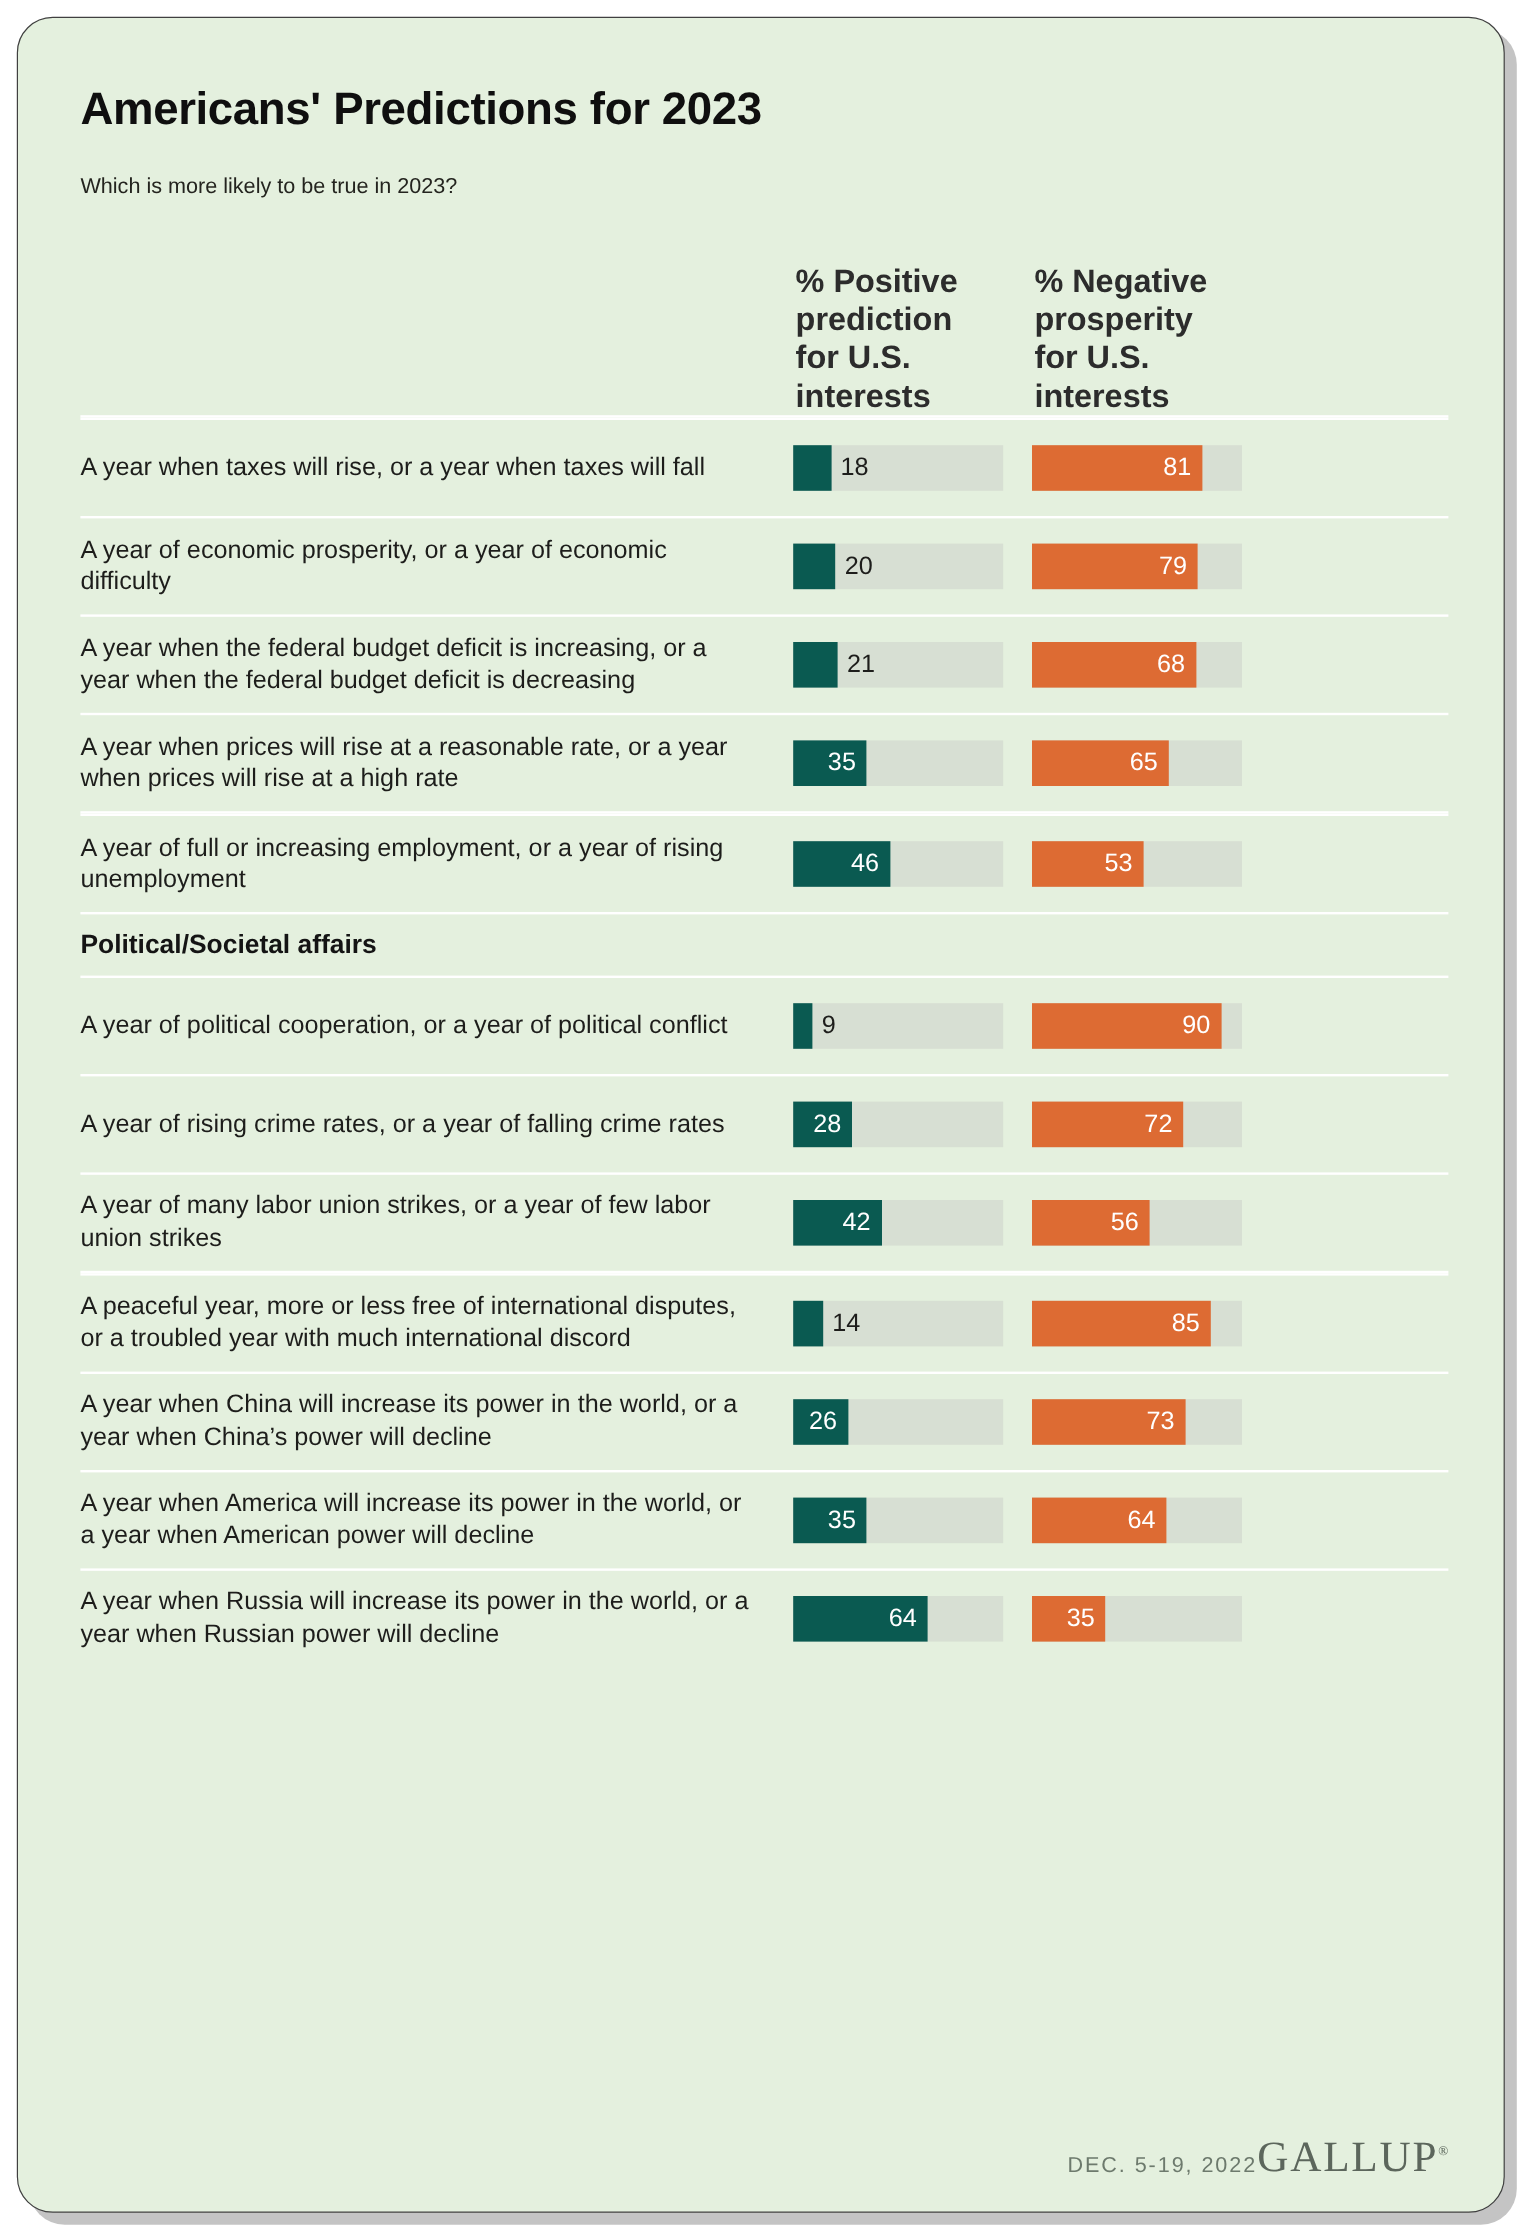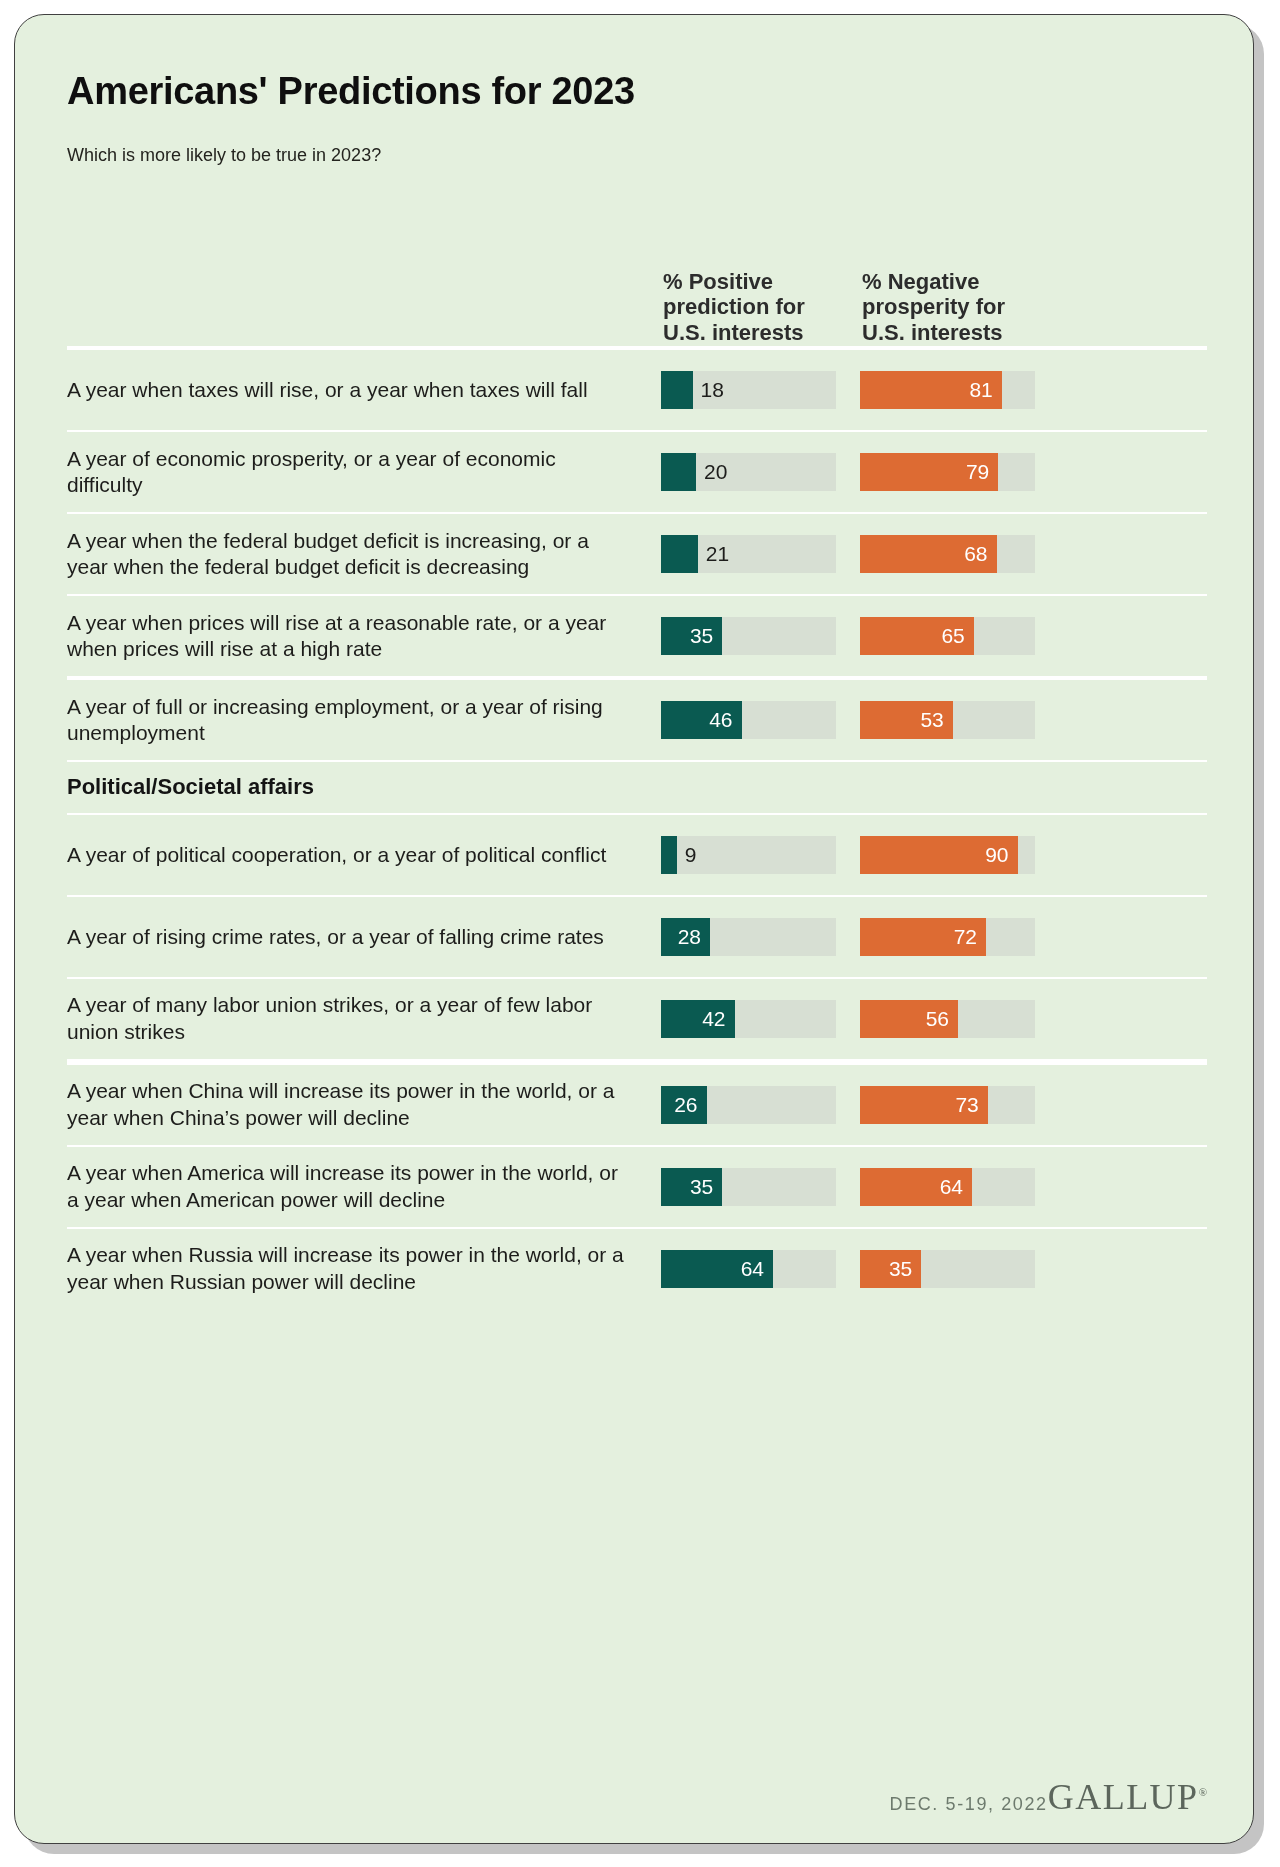--- a/index.html
+++ b/index.html
@@ -48,21 +48,21 @@
   }
 
   
   .colheads {
     position: relative;
     height: 180px;
   }
   .colhead {
     position: absolute;
     bottom: 0;
-    font-size: 22px;
+    font-size: 27px;
     font-weight: bold;
     color: #2c2c2c;
     line-height: 1.18;
   }
   .colhead.pos { left: 596px; width: 165px; }
   .colhead.neg { left: 795px; width: 165px; }
 
   
   .rows { position: relative; }
 
@@ -286,20 +286,33 @@
             <div class="val inside" style="left: 0px; width: 73.5px; text-align: right; padding-right: 9px; box-sizing: border-box;">42</div>
           </div>
           <div class="bar-cell neg">
             <div class="track"></div>
             <div class="fill neg" style="width: 98px;"></div>
             <div class="val inside" style="left: 0px; width: 98px; text-align: right; padding-right: 9px; box-sizing: border-box;">56</div>
           </div>
         </div>
         <div class="rule"></div>
         <div class="rule"></div>
+        <div class="row">
+          <div class="row-label">A peaceful year, more or less free of international disputes, or a troubled year with much international discord</div>
+          <div class="bar-cell pos">
+            <div class="track"></div>
+            <div class="fill pos" style="width: 24.5px;"></div>
+            <div class="val outside" style="left: 32.5px;">14</div>
+          </div>
+          <div class="bar-cell neg">
+            <div class="track"></div>
+            <div class="fill neg" style="width: 148.75px;"></div>
+            <div class="val inside" style="left: 0px; width: 148.75px; text-align: right; padding-right: 9px; box-sizing: border-box;">85</div>
+          </div>
+        </div>
         <div class="rule"></div>
         <div class="row">
           <div class="row-label">A year when China will increase its power in the world, or a year when China’s power will decline</div>
           <div class="bar-cell pos">
             <div class="track"></div>
             <div class="fill pos" style="width: 45.5px;"></div>
             <div class="val inside" style="left: 0px; width: 45.5px; text-align: right; padding-right: 9px; box-sizing: border-box;">26</div>
           </div>
           <div class="bar-cell neg">
             <div class="track"></div>

